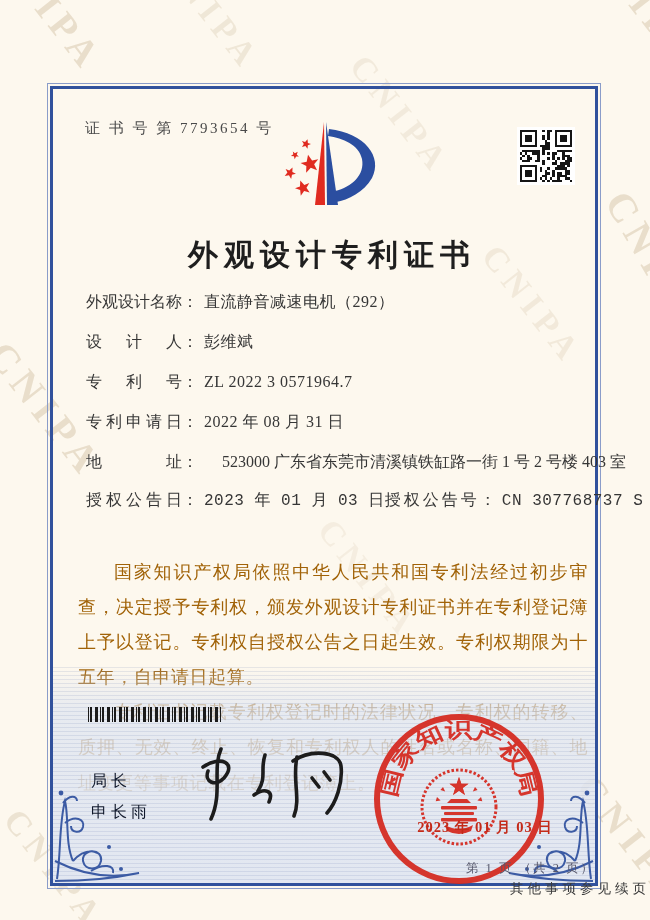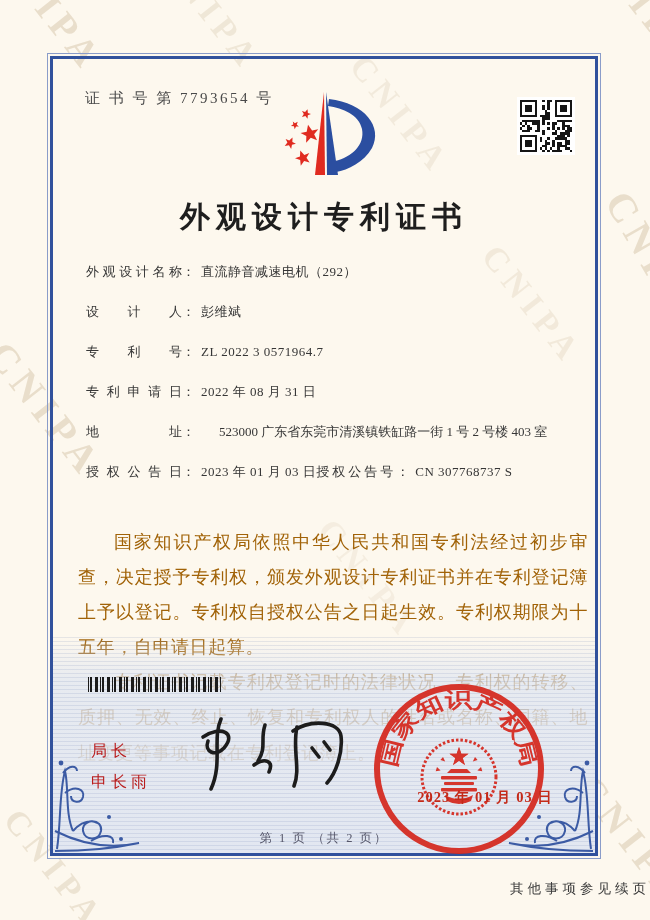--- a/index.html
+++ b/index.html
@@ -19,52 +19,52 @@
   .wm3{left:566px; top:-20px;}
   .wm4{left:330px; top:96px; opacity:.5; font-size:34px;}
   .wm5{left:-34px; top:386px; font-size:40px;}
   .wm6{left:576px; top:240px; font-size:40px; transform:rotate(60deg);}
   .wm7{left:462px; top:286px; opacity:.55; font-size:34px;}
   .wm8{left:556px; top:818px;}
   .wm9{left:-16px; top:850px; opacity:.8; font-size:34px;}
   .wm10{left:298px; top:560px; opacity:.4; font-size:34px;}
   
   .frame{
-    position:absolute; left:50px; top:56px; width:542px; height:794px;
+    position:absolute; left:50px; top:86px; width:542px; height:794px;
     border:3px solid #31519c; outline:1px solid #8a9cc9; outline-offset:2px;
     z-index:1;
   }
   .cert-number{
     position:absolute; left:32px; top:30px;
     font-size:15px; letter-spacing:2.5px; color:#4a4a4a;
   }
   .logo{position:absolute; left:226px; top:28px; width:118px; height:96px;}
   .qr{
     position:absolute; left:464px; top:38px; width:58px; height:58px;
     background:#fff; padding:3px; box-sizing:border-box;
   }
   .qr svg{display:block; width:100%; height:100%;}
   .title{
-    position:absolute; left:0; top:138px; width:100%; margin:0;
+    position:absolute; left:0; top:138px; width:100%; margin:8px;
     text-align:center; font-size:30px; font-weight:bold;
     letter-spacing:6px; color:#1e1e1e;
   }
   
   .fields{
     position:absolute; left:33px; top:200px; width:502px;
-    font-size:13px; color:#363636;
+    font-size:16px; color:#363636;
   }
   .frow{line-height:25px; margin-bottom:15px; white-space:nowrap;}
   .flabel{
     display:inline-block; width:96px; vertical-align:top;
     text-align:justify; text-align-last:justify;
   }
   .fcolon{margin-right:6px;}
   .fvalue{letter-spacing:.5px;}
-  .frow-split{display:flex;}
+  .frow-split{display:flex;font-family:Liberation Mono, monospace;}
   .fpair2{}
   .flabel2{letter-spacing:3px;}
   
   .body-text{
     position:absolute; left:25px; top:466px; width:510px;
     font-size:18px; line-height:1.95; color:#a16207; text-align:justify;
   }
   .body-text p{margin:0; text-indent:2em; letter-spacing:.6px;}
   
   .guilloche{
@@ -77,34 +77,34 @@
     background:repeating-linear-gradient(180deg,
       rgba(108,128,178,.16) 0 1px, transparent 1px 4px);
   }
   .barcode{
     position:absolute; left:35px; top:618px; width:160px; height:15px;
     display:flex; align-items:stretch; z-index:2;
   }
   .barcode i{display:block; background:#1b1b1b; height:100%;}
   .director{
     position:absolute; left:38px; top:676px; z-index:2;
-    font-size:16px; letter-spacing:4px; color:#b91c1c; line-height:31px;
+    font-size:16px; letter-spacing:4px; color:#0f172a; line-height:31px;
   }
   .signature{position:absolute; left:128px; top:648px; z-index:2;}
   .seal{position:absolute; left:318px; top:622px; width:176px; height:176px; z-index:2; opacity:.93;}
   .seal-date{
     position:absolute; left:332px; top:729px; width:200px; z-index:3;
     color:#c42a19; font-size:14.5px; letter-spacing:1px; font-weight:bold;
     text-align:center;
   }
   .flourish{position:absolute; bottom:-2px; width:100px; height:102px; z-index:2;}
   .flourish-left{left:-2px;}
   .flourish-right{right:-2px; transform:scaleX(-1);}
   .page-info{
-    position:absolute; left:0; bottom:6px; width:100%; text-align:center;
+    position:absolute; left:0; bottom:6px; width:100%; text-align:right;
     font-size:12.5px; letter-spacing:2px; color:#55566a; z-index:3;
   }
   .continuation-note{
     position:absolute; left:0; top:880px; width:100%; text-align:right;
     font-size:13.5px; letter-spacing:4px; color:#3a3a3a; z-index:1;
   }
 </style>
 </head>
 <body>
 

